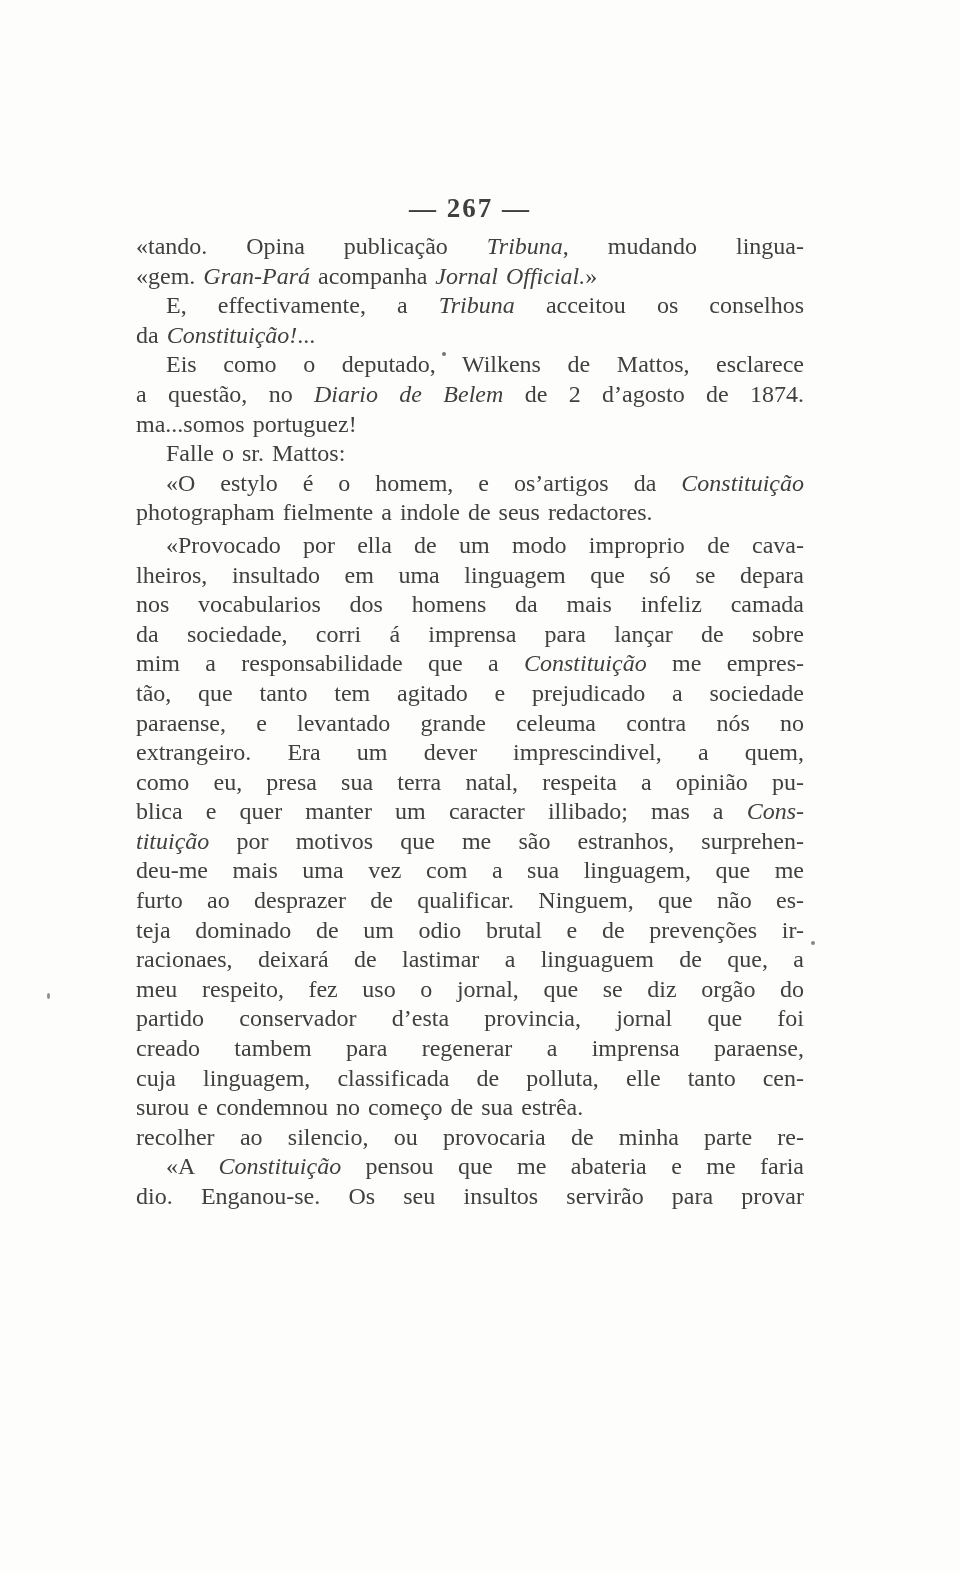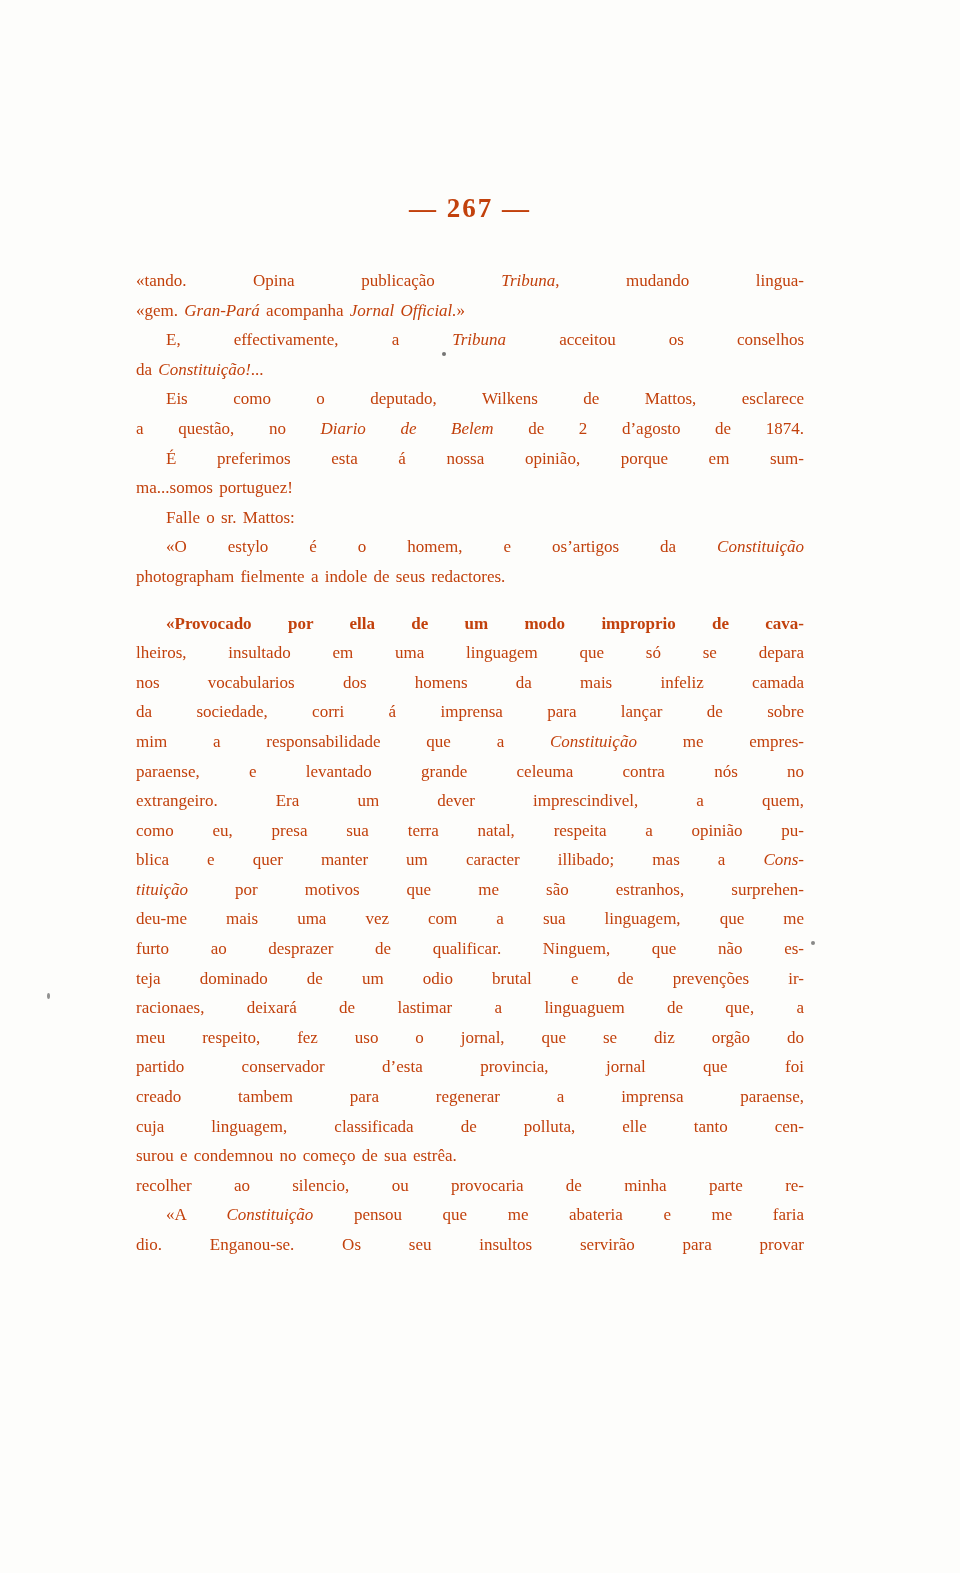--- a/index.html
+++ b/index.html
@@ -7,58 +7,57 @@
     margin: 0;
     padding: 0;
     background: #e8e8e4;
   }
   .page {
     position: relative;
     width: 960px;
     height: 1573px;
     margin: 0 auto;
     background: #fdfdfb;
-    color: #c2410c;
+    color: #404040;
     font-family: "Liberation Serif", "DejaVu Serif", serif;
     overflow: hidden;
   }
   .page-number {
     position: absolute;
     top: 193px;
     left: 136px;
     width: 668px;
     text-align: center;
     font-size: 27px;
     font-weight: 600;
     letter-spacing: 2px;
     white-space: pre;
   }
   .text-block {
     position: absolute;
-    top: 266px;
+    top: 232px;
     left: 136px;
     width: 668px;
-    font-size: 17px;
+    font-size: 24px;
     line-height: 29.6px;
     word-spacing: 2px;
   }
   .line {
     text-align: justify;
     text-align-last: justify;
   }
   .line.no-justify {
     text-align: center;
     text-align-last: left;
   }
   .line.indent {
     text-indent: 30px;
   }
   .line.gap {
-    margin-top: 17px;
-    font-weight: bold;
+    margin-top: 3px;
   }
   .it {
     font-style: italic;
   }
   .speck {
     position: absolute;
     background: #3a3a3a;
     border-radius: 50%;
   }
   .speck.s1 { left: 47px;  top: 993px; width: 3px; height: 6px; opacity: .55; }
@@ -71,30 +70,30 @@
 <div class="page">
   <div class="page-number">— 267 —</div>
 
   <div class="text-block">
       <div class="line"><span>«tando. Opina publicação </span><span class="it">Tribuna</span><span>, mudando lingua-</span></div>
       <div class="line no-justify"><span>«gem. </span><span class="it">Gran-Pará</span><span> acompanha </span><span class="it">Jornal Official.</span><span>»</span></div>
       <div class="line indent"><span>E, effectivamente, a </span><span class="it">Tribuna</span><span> acceitou os conselhos</span></div>
       <div class="line no-justify"><span>da </span><span class="it">Constituição!</span><span>...</span></div>
       <div class="line indent"><span>Eis como o deputado, Wilkens de Mattos, esclarece</span></div>
       <div class="line"><span>a questão, no </span><span class="it">Diario de Belem</span><span> de 2 d’agosto de 1874.</span></div>
-      <div class="line indent"><span>É preferimos esta á nossa opinião, porque em sum-</span></div>
       <div class="line no-justify"><span>ma...somos portuguez!</span></div>
       <div class="line indent no-justify"><span>Falle o sr. Mattos:</span></div>
       <div class="line indent"><span>«O estylo é o homem, e os’artigos da </span><span class="it">Constituição</span></div>
       <div class="line no-justify"><span>photographam fielmente a indole de seus redactores.</span></div>
       <div class="line indent gap"><span>«Provocado por ella de um modo improprio de cava-</span></div>
       <div class="line"><span>lheiros, insultado em uma linguagem que só se depara</span></div>
       <div class="line"><span>nos vocabularios dos homens da mais infeliz camada</span></div>
       <div class="line"><span>da sociedade, corri á imprensa para lançar de sobre</span></div>
       <div class="line"><span>mim a responsabilidade que a </span><span class="it">Constituição</span><span> me empres-</span></div>
+      <div class="line"><span>tão, que tanto tem agitado e prejudicado a sociedade</span></div>
       <div class="line"><span>paraense, e levantado grande celeuma contra nós no</span></div>
       <div class="line"><span>extrangeiro. Era um dever imprescindivel, a quem,</span></div>
       <div class="line"><span>como eu, presa sua terra natal, respeita a opinião pu-</span></div>
       <div class="line"><span>blica e quer manter um caracter illibado; mas a </span><span class="it">Cons-</span></div>
       <div class="line"><span class="it">tituição</span><span> por motivos que me são estranhos, surprehen-</span></div>
       <div class="line"><span>deu-me mais uma vez com a sua linguagem, que me</span></div>
       <div class="line"><span>furto ao desprazer de qualificar. Ninguem, que não es-</span></div>
       <div class="line"><span>teja dominado de um odio brutal e de prevenções ir-</span></div>
       <div class="line"><span>racionaes, deixará de lastimar a linguaguem de que, a</span></div>
       <div class="line"><span>meu respeito, fez uso o jornal, que se diz orgão do</span></div>

